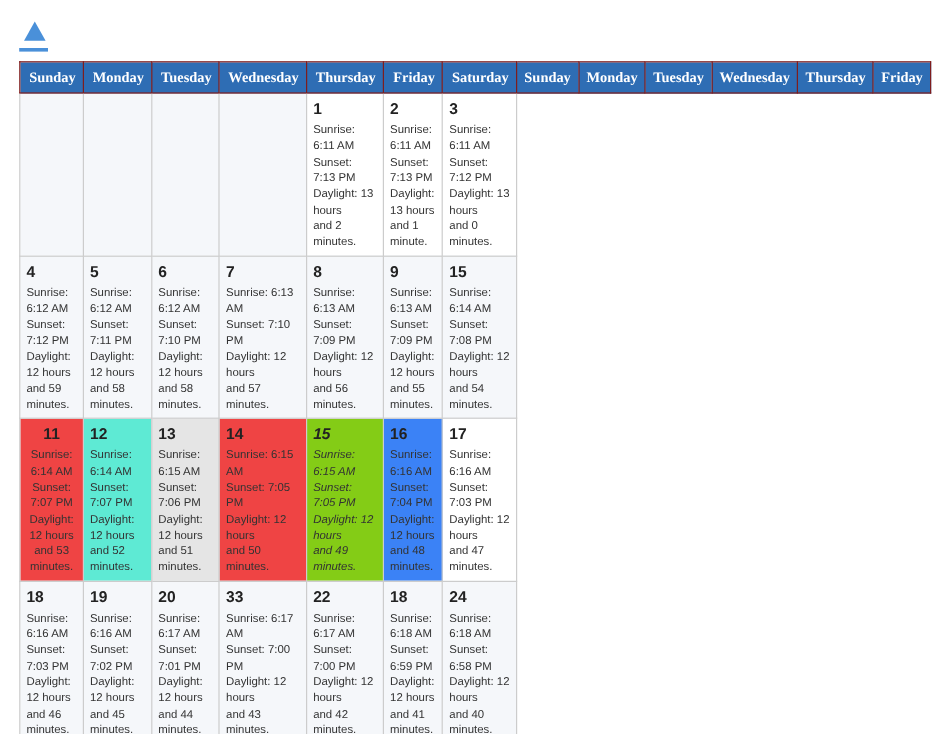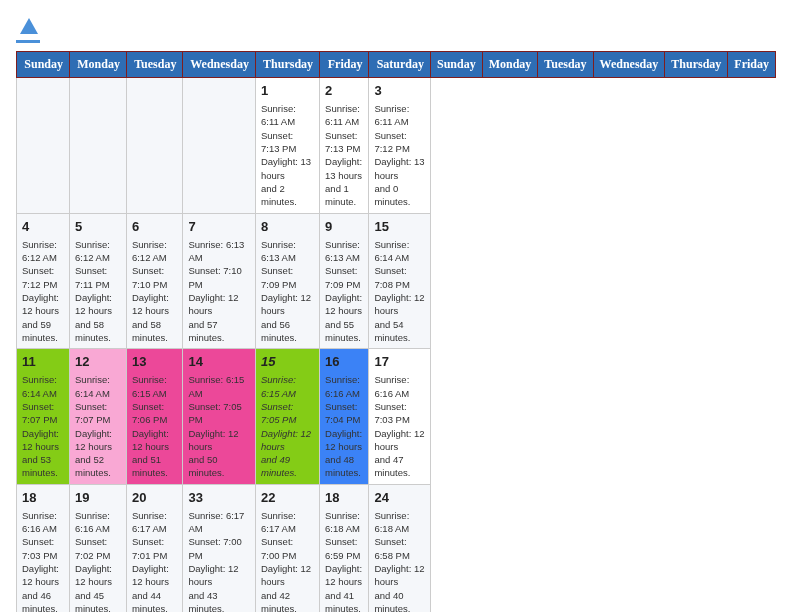--- a/index.html
+++ b/index.html
@@ -174,33 +174,33 @@
         <td style="background: rgb(245, 247, 250);">
           <span class="day-number">9</span>
           <div style="font-size: 9.5px; line-height: 1.4; color: rgb(51, 51, 51);">Sunrise: 6:13 AM<br>Sunset: 7:09 PM<br>Daylight: 12 hours<br>and 55 minutes.</div>
         </td>
         <td style="background: rgb(245, 247, 250);">
           <span class="day-number">15</span>
           <div style="font-size: 9.5px; line-height: 1.4; color: rgb(51, 51, 51);">Sunrise: 6:14 AM<br>Sunset: 7:08 PM<br>Daylight: 12 hours<br>and 54 minutes.</div>
         </td>
       </tr>
       <tr>
-        <td style="background: #84cc16;">
+        <td style="background: #ef4444; text-align: center;">
           <span class="day-number">11</span>
           <div style="font-size: 9.5px; line-height: 1.4; color: rgb(51, 51, 51);">Sunrise: 6:14 AM<br>Sunset: 7:07 PM<br>Daylight: 12 hours<br>and 53 minutes.</div>
         </td>
-        <td style="background: #f9a8d4;">
+        <td style="background: #5eead4;">
           <span class="day-number">12</span>
           <div style="font-size: 9.5px; line-height: 1.4; color: rgb(51, 51, 51);">Sunrise: 6:14 AM<br>Sunset: 7:07 PM<br>Daylight: 12 hours<br>and 52 minutes.</div>
         </td>
-        <td style="background: #ec4899;">
+        <td style="background: #e5e5e5;">
           <span class="day-number">13</span>
           <div style="font-size: 9.5px; line-height: 1.4; color: rgb(51, 51, 51);">Sunrise: 6:15 AM<br>Sunset: 7:06 PM<br>Daylight: 12 hours<br>and 51 minutes.</div>
         </td>
-        <td style="background: #ec4899;">
+        <td style="background: #ef4444;">
           <span class="day-number">14</span>
           <div style="font-size: 9.5px; line-height: 1.4; color: rgb(51, 51, 51);">Sunrise: 6:15 AM<br>Sunset: 7:05 PM<br>Daylight: 12 hours<br>and 50 minutes.</div>
         </td>
         <td style="background: #84cc16; font-style: italic;">
           <span class="day-number">15</span>
           <div style="font-size: 9.5px; line-height: 1.4; color: rgb(51, 51, 51);">Sunrise: 6:15 AM<br>Sunset: 7:05 PM<br>Daylight: 12 hours<br>and 49 minutes.</div>
         </td>
         <td style="background: #3b82f6;">
           <span class="day-number">16</span>
           <div style="font-size: 9.5px; line-height: 1.4; color: rgb(51, 51, 51);">Sunrise: 6:16 AM<br>Sunset: 7:04 PM<br>Daylight: 12 hours<br>and 48 minutes.</div>

